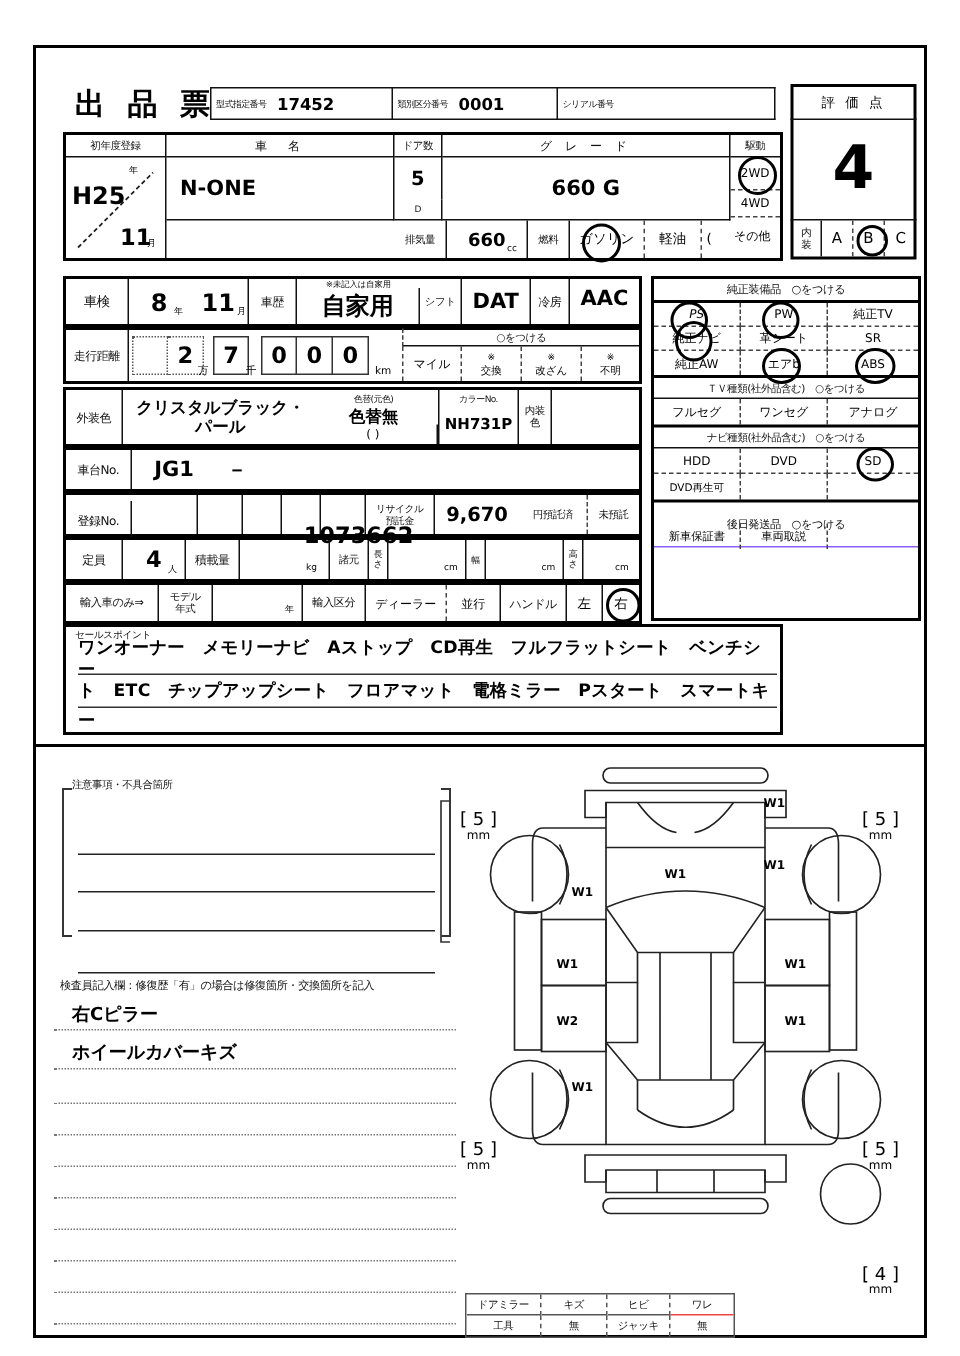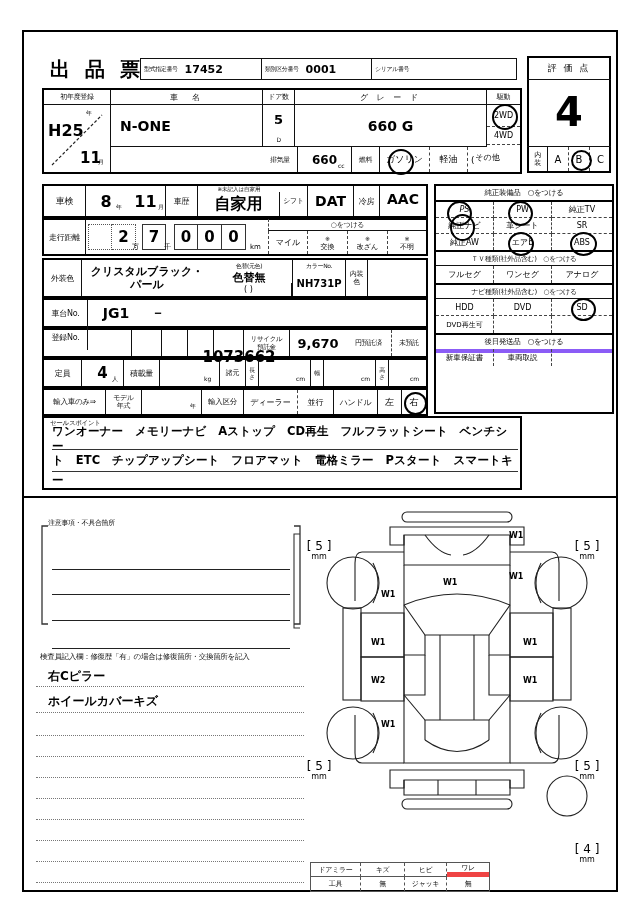--- a/index.html
+++ b/index.html
@@ -89,21 +89,21 @@
   <div class="abs ctr" style="left:295px;top:105px;width:192px;height:42px;font-size:14px;font-weight:bold;border-right:1px solid #111;border-bottom:1px solid #111;">660 G</div>
 
   <div class="abs ctr lbl" style="left:352px;top:147px;width:28px;height:25px;border-right:1px solid #111;">燃料</div>
   <div class="abs ctr" style="left:380px;top:147px;width:50px;height:25px;font-size:9px;border-right:1px dashed #444;">ガソリン</div>
   <div class="abs ctr" style="left:430px;top:147px;width:38px;height:25px;font-size:9px;border-right:1px dashed #444;">軽油</div>
   <div class="abs lft" style="left:468px;top:147px;width:54px;height:25px;font-size:9px;padding-left:3px;">(</div>
   <div class="circle" style="left:388px;top:149px;width:22px;height:22px;"></div>
 
   <div class="abs ctr" style="left:487px;top:105px;width:33px;height:21px;font-size:8px;">2WD</div>
   <div class="abs ctr" style="left:487px;top:126px;width:33px;height:19px;font-size:8px;border-top:1px dashed #444;border-bottom:1px dashed #444;">4WD</div>
-  <div class="abs ctr" style="left:471px;top:145px;width:33px;height:25px;font-size:8px;text-align:right;">その他</div>
+  <div class="abs ctr" style="left:485px;top:145px;width:33px;height:25px;font-size:8px;text-align:right;">その他</div>
   <div class="circle" style="left:492px;top:104px;width:22px;height:22px;"></div>
 
   <div class="bx thick abs" style="left:42px;top:184px;width:386px;height:34px;"></div>
   <div class="abs ctr lbl" style="left:44px;top:186px;width:42px;height:30px;border-right:1px solid #111;font-size:9px;">車検</div>
   <div class="abs ctr" style="left:86px;top:186px;width:40px;height:30px;font-size:16px;font-weight:bold;">8</div>
   <div class="abs" style="left:116px;top:203px;font-size:6px;">年</div>
   <div class="abs ctr" style="left:126px;top:186px;width:40px;height:30px;font-size:16px;font-weight:bold;border-right:1px solid #111;">11</div>
   <div class="abs" style="left:158px;top:203px;font-size:6px;">月</div>
 
   <div class="abs ctr lbl" style="left:166px;top:186px;width:32px;height:30px;border-right:1px solid #111;font-size:8px;">車歴</div>
@@ -156,21 +156,21 @@
     </div>
   <div class="abs ctr" style="left:368px;top:260px;width:58px;height:36px;font-size:10px;"></div>
 
   <div class="bx thick abs" style="left:42px;top:298px;width:386px;height:30px;"></div>
   <div class="abs ctr lbl" style="left:44px;top:300px;width:44px;height:26px;border-right:1px solid #111;font-size:8px;">車台No.</div>
   <div class="abs ctr" style="left:90px;top:300px;width:52px;height:26px;font-size:14px;font-weight:bold;">JG1</div>
   <div class="abs ctr" style="left:142px;top:300px;width:32px;height:26px;font-size:13px;font-weight:bold;">－</div>
   <div class="abs ctr" style="left:174px;top:300px;width:130px;height:26px;font-size:15px;font-weight:bold;margin-top:44px;">1073662</div>
 
   <div class="bx thick abs" style="left:42px;top:328px;width:386px;height:30px;"></div>
-  <div class="abs ctr lbl" style="left:44px;top:324px;width:44px;height:26px;border-right:1px solid #111;font-size:8px;">登録No.</div>
+  <div class="abs ctr lbl" style="left:44px;top:334px;width:44px;height:26px;border-right:1px solid #111;font-size:8px;">登録No.</div>
   <div class="abs" style="left:88px;top:330px;width:44px;height:26px;border-right:1px solid #111;"></div>
   <div class="abs" style="left:132px;top:330px;width:30px;height:26px;border-right:1px solid #111;"></div>
   <div class="abs" style="left:162px;top:330px;width:26px;height:26px;border-right:1px solid #111;"></div>
   <div class="abs" style="left:188px;top:330px;width:26px;height:26px;border-right:1px solid #111;"></div>
   <div class="abs" style="left:214px;top:330px;width:30px;height:26px;border-right:1px solid #111;"></div>
   <div class="abs ctr lbl" style="left:244px;top:330px;width:46px;height:26px;border-right:1px solid #111;font-size:6.5px;line-height:8px;white-space:pre-line;">リサイクル
 預託金</div>
   <div class="abs ctr" style="left:290px;top:330px;width:56px;height:26px;font-size:13px;font-weight:bold;">9,670</div>
   <div class="abs ctr lbl" style="left:346px;top:330px;width:46px;height:26px;font-size:7px;border-right:1px dashed #444;">円預託済</div>
   <div class="abs ctr lbl" style="left:392px;top:330px;width:34px;height:26px;font-size:7px;">未預託</div>
@@ -244,21 +244,21 @@
 
   <div class="abs ctr lbl" style="left:436px;top:283px;width:176px;height:16px;border-top:2px solid #000;border-bottom:1px solid #111;font-size:7px;">ナビ種類(社外品含む)　○をつける</div>
   <div class="abs ctr" style="left:436px;top:299px;width:58px;height:17px;font-size:8px;border-right:1px dashed #444;border-bottom:1px dashed #444;">HDD</div>
   <div class="abs ctr" style="left:494px;top:299px;width:58px;height:17px;font-size:8px;border-right:1px dashed #444;border-bottom:1px dashed #444;">DVD</div>
   <div class="abs ctr" style="left:552px;top:299px;width:60px;height:17px;font-size:8px;border-bottom:1px dashed #444;">SD</div>
   <div class="circle" style="left:571px;top:298px;width:21px;height:19px;"></div>
   <div class="abs ctr" style="left:436px;top:316px;width:58px;height:17px;font-size:7px;border-right:1px dashed #444;">DVD再生可</div>
   <div class="abs ctr" style="left:494px;top:316px;width:58px;height:17px;font-size:8px;border-right:1px dashed #444;"></div>
   <div class="abs ctr" style="left:552px;top:316px;width:60px;height:17px;font-size:8px;"></div>
 
-  <div class="abs ctr lbl" style="left:436px;top:333px;width:176px;height:20px;border-top:2px solid #000;border-bottom:4px solid #8b5cf6;font-size:7.5px;text-align:right;">後日発送品　○をつける</div>
+  <div class="abs ctr lbl" style="left:436px;top:333px;width:176px;height:32px;border-top:2px solid #000;border-bottom:1px solid #8b5cf6;font-size:7.5px;text-align:right;">後日発送品　○をつける</div>
   <div class="abs ctr" style="left:436px;top:349px;width:58px;height:17px;font-size:7.5px;border-right:1px dashed #444;">新車保証書</div>
   <div class="abs ctr" style="left:494px;top:349px;width:58px;height:17px;font-size:7.5px;border-right:1px dashed #444;">車両取説</div>
   <div class="abs ctr" style="left:552px;top:349px;width:60px;height:17px;font-size:8px;"></div>
 
   <div class="abs" style="left:22px;top:496px;width:596px;height:0;border-top:2px solid #000;"></div>
 
   <div class="abs lbl" style="left:48px;top:518px;font-size:7px;">注意事項・不具合箇所</div>
 
   <svg class="abs" style="left:40px;top:524px;" width="262" height="104">
     <path d="M8,2 L2,2 L2,100 L8,100" fill="none" stroke="#333" stroke-width="1.3"></path>
@@ -379,19 +379,19 @@
   </div>
 
   <svg class="abs" style="left:292px;top:532px;" width="10" height="100">
     <path d="M8,2 L2,2 L2,96 L8,96" fill="none" stroke="#333" stroke-width="1.1"></path>
   </svg>
 
   <div class="bx abs" style="left:310px;top:862px;width:180px;height:30px;border:1px solid #555;"></div>
   <div class="abs ctr lbl" style="left:311px;top:863px;width:50px;height:14px;border-right:1px dashed #555;border-bottom:1px solid #555;font-size:7px;">ドアミラー</div>
   <div class="abs ctr lbl" style="left:361px;top:863px;width:44px;height:14px;border-right:1px dashed #555;border-bottom:1px solid #555;font-size:7px;">キズ</div>
   <div class="abs ctr lbl" style="left:405px;top:863px;width:42px;height:14px;border-right:1px dashed #555;border-bottom:1px solid #555;font-size:7px;">ヒビ</div>
-  <div class="abs ctr lbl" style="left:447px;top:863px;width:42px;height:14px;border-bottom:5px solid #ef4444;font-size:7px;">ワレ</div>
+  <div class="abs ctr lbl" style="left:447px;top:863px;width:42px;height:14px;border-bottom:1px solid #ef4444;font-size:7px;">ワレ</div>
   <div class="abs ctr lbl" style="left:311px;top:877px;width:50px;height:14px;border-right:1px dashed #555;font-size:7px;">工具</div>
   <div class="abs ctr lbl" style="left:361px;top:877px;width:44px;height:14px;border-right:1px dashed #555;font-size:7px;">無</div>
   <div class="abs ctr lbl" style="left:405px;top:877px;width:42px;height:14px;border-right:1px dashed #555;font-size:7px;">ジャッキ</div>
   <div class="abs ctr lbl" style="left:447px;top:877px;width:42px;height:14px;font-size:7px;">無</div>
 
 </div>
 
 </body></html>

